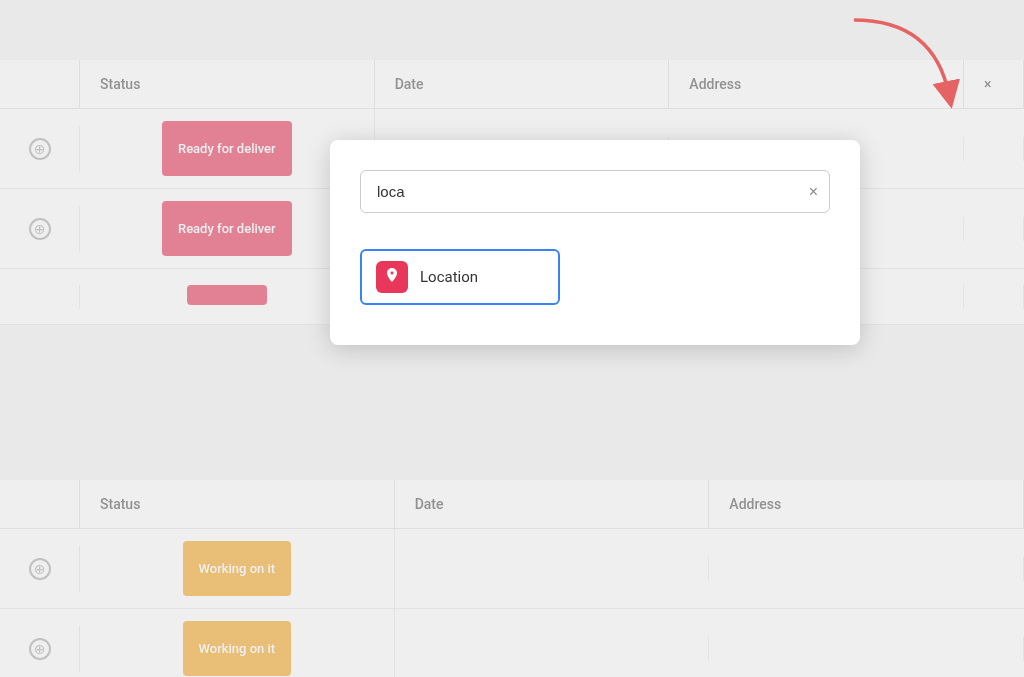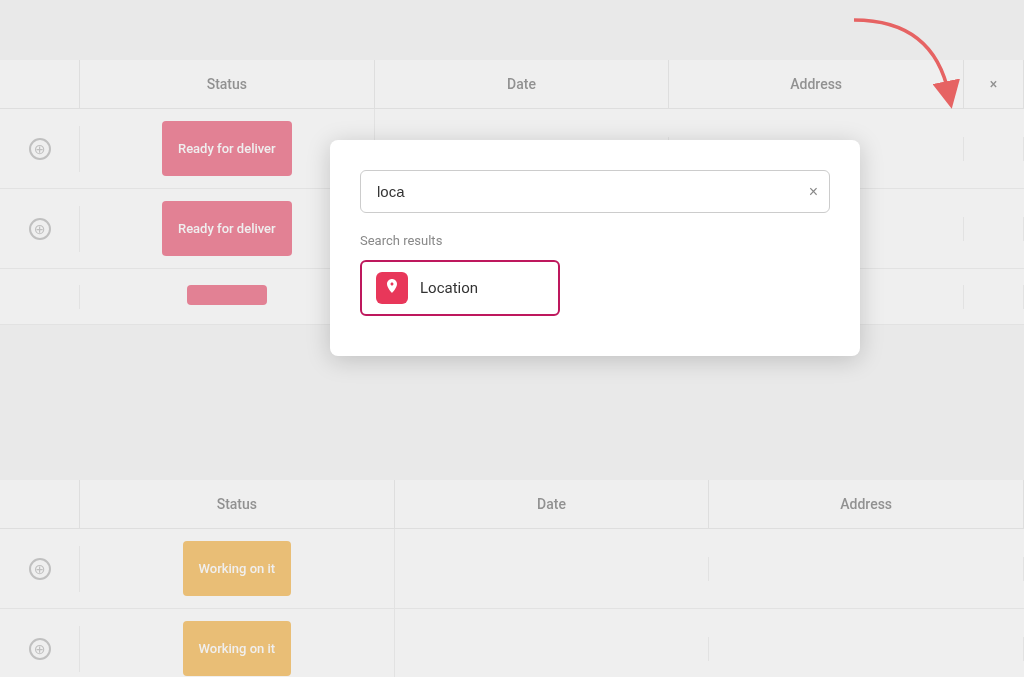--- a/index.html
+++ b/index.html
@@ -29,21 +29,20 @@
     }
 
     .table-header-row {
       display: flex;
       border-bottom: 1px solid #e0e0e0;
     }
 
     .table-col {
       flex: 1;
       padding: 16px 20px;
-      text-align: center;
       color: #555;
       font-size: 14px;
       font-weight: 500;
       border-right: 1px solid #e0e0e0;
     }
 
     .table-col:first-child {
       max-width: 80px;
     }
 
@@ -130,21 +129,21 @@
       width: 530px;
       background: white;
       border-radius: 8px;
       box-shadow: 0 4px 24px rgba(0,0,0,0.18);
       z-index: 20;
       padding: 30px 30px 40px 30px;
     }
 
     .search-input-wrapper {
       position: relative;
-      margin-bottom: 20px;
+      margin-bottom: 36px;
     }
 
     .search-input {
       width: 100%;
       border: 1.5px solid #ccc;
       border-radius: 6px;
       padding: 12px 40px 12px 16px;
       font-size: 15px;
       color: #333;
       outline: none;
@@ -166,21 +165,21 @@
     .search-results-label {
       font-size: 13px;
       color: #888;
       margin-bottom: 12px;
     }
 
     .search-result-item {
       display: flex;
       align-items: center;
       padding: 10px 14px;
-      border: 2px solid #be185d;
+      border: 2px solid #3b82f6;
       border-radius: 6px;
       cursor: pointer;
       width: 200px;
     }
 
     .result-icon {
       width: 32px;
       height: 32px;
       background: #e8375a;
       border-radius: 6px;
@@ -280,21 +279,20 @@
   </div>
 </div>
 
 <div class="overlay-dim"></div>
 
 <div class="search-modal">
   <div class="search-input-wrapper">
     <input class="search-input" type="text" value="loca" style="">
     <button class="search-clear-btn">×</button>
   </div>
-  <div class="search-results-label">Search results</div>
   <div class="search-result-item">
     <div class="result-icon">
       <svg width="16" height="18" viewBox="0 0 16 18" fill="white" xmlns="http://www.w3.org/2000/svg">
         <path d="M8 0C5.24 0 3 2.24 3 5c0 3.75 5 9 5 9s5-5.25 5-9c0-2.76-2.24-5-5-5zm0 6.5c-.83 0-1.5-.67-1.5-1.5S7.17 3.5 8 3.5 9.5 4.17 9.5 5 8.83 6.5 8 6.5z"></path>
       </svg>
     </div>
     <span class="result-label">Location</span>
   </div>
 </div>
 

